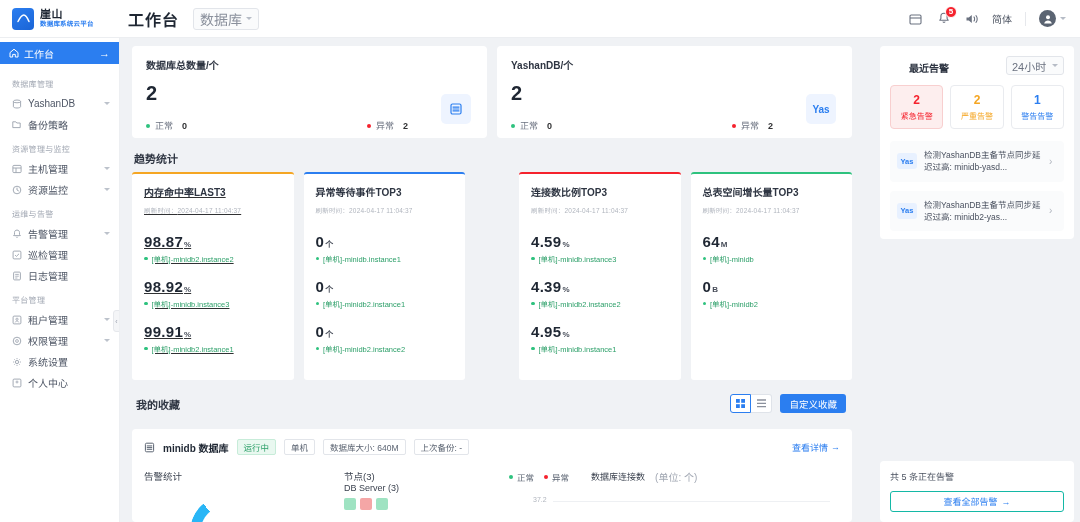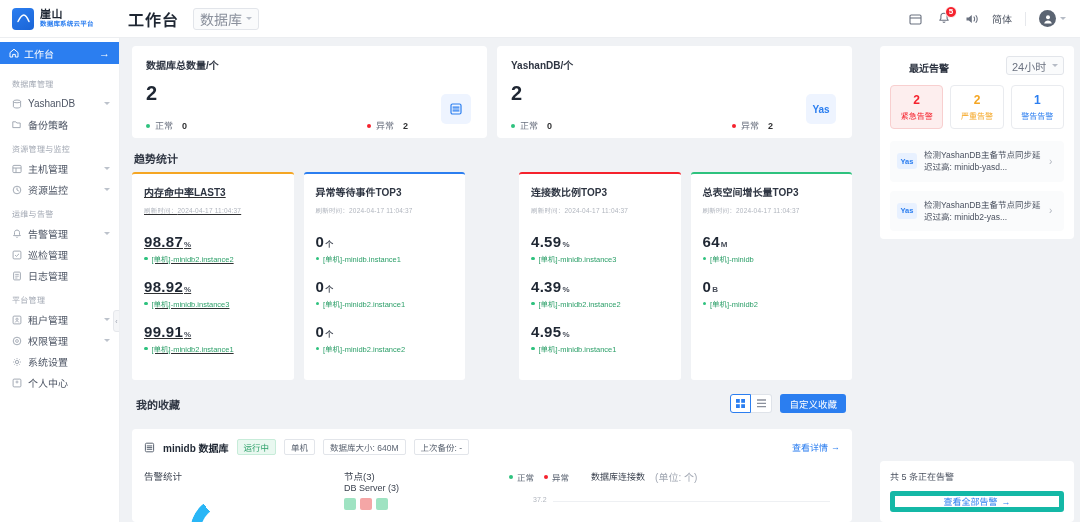--- a/index.html
+++ b/index.html
@@ -207,21 +207,21 @@
   .alert-tagicon {
     width: 20px; height: 16px; border-radius: 3px; background: #e8f1ff; color: #2b7ef0;
     font-size: 7.5px; font-weight: bold; display: flex; align-items: center; justify-content: center; flex: 0 0 20px;
   }
   .alert-text { font-size: 8.5px; color: #4b5260; line-height: 1.45; flex: 1; min-width: 0; }
   .alert-chev { color: #b0b5be; font-size: 10px; flex: 0 0 8px; }
 
   .alert-footer { margin-top: auto; background: #fff; border-radius: 4px; padding: 9px 10px 10px 10px; }
   .alert-count { font-size: 9px; color: #4b5260; }
   .btn-ghost {
-    margin-top: 8px; height: 21px; border: 5px solid #14b8a6; border-radius: 3px; background: #fff;
+    margin-top: 8px; height: 21px; border: 1px solid #14b8a6; border-radius: 3px; background: #fff;
     color: #2b7ef0; font-size: 9px; display: flex; align-items: center; justify-content: center; gap: 4px;
   }
 
   svg { display: block; }
 </style>
 </head>
 <body>
 
 <div class="app">
 

